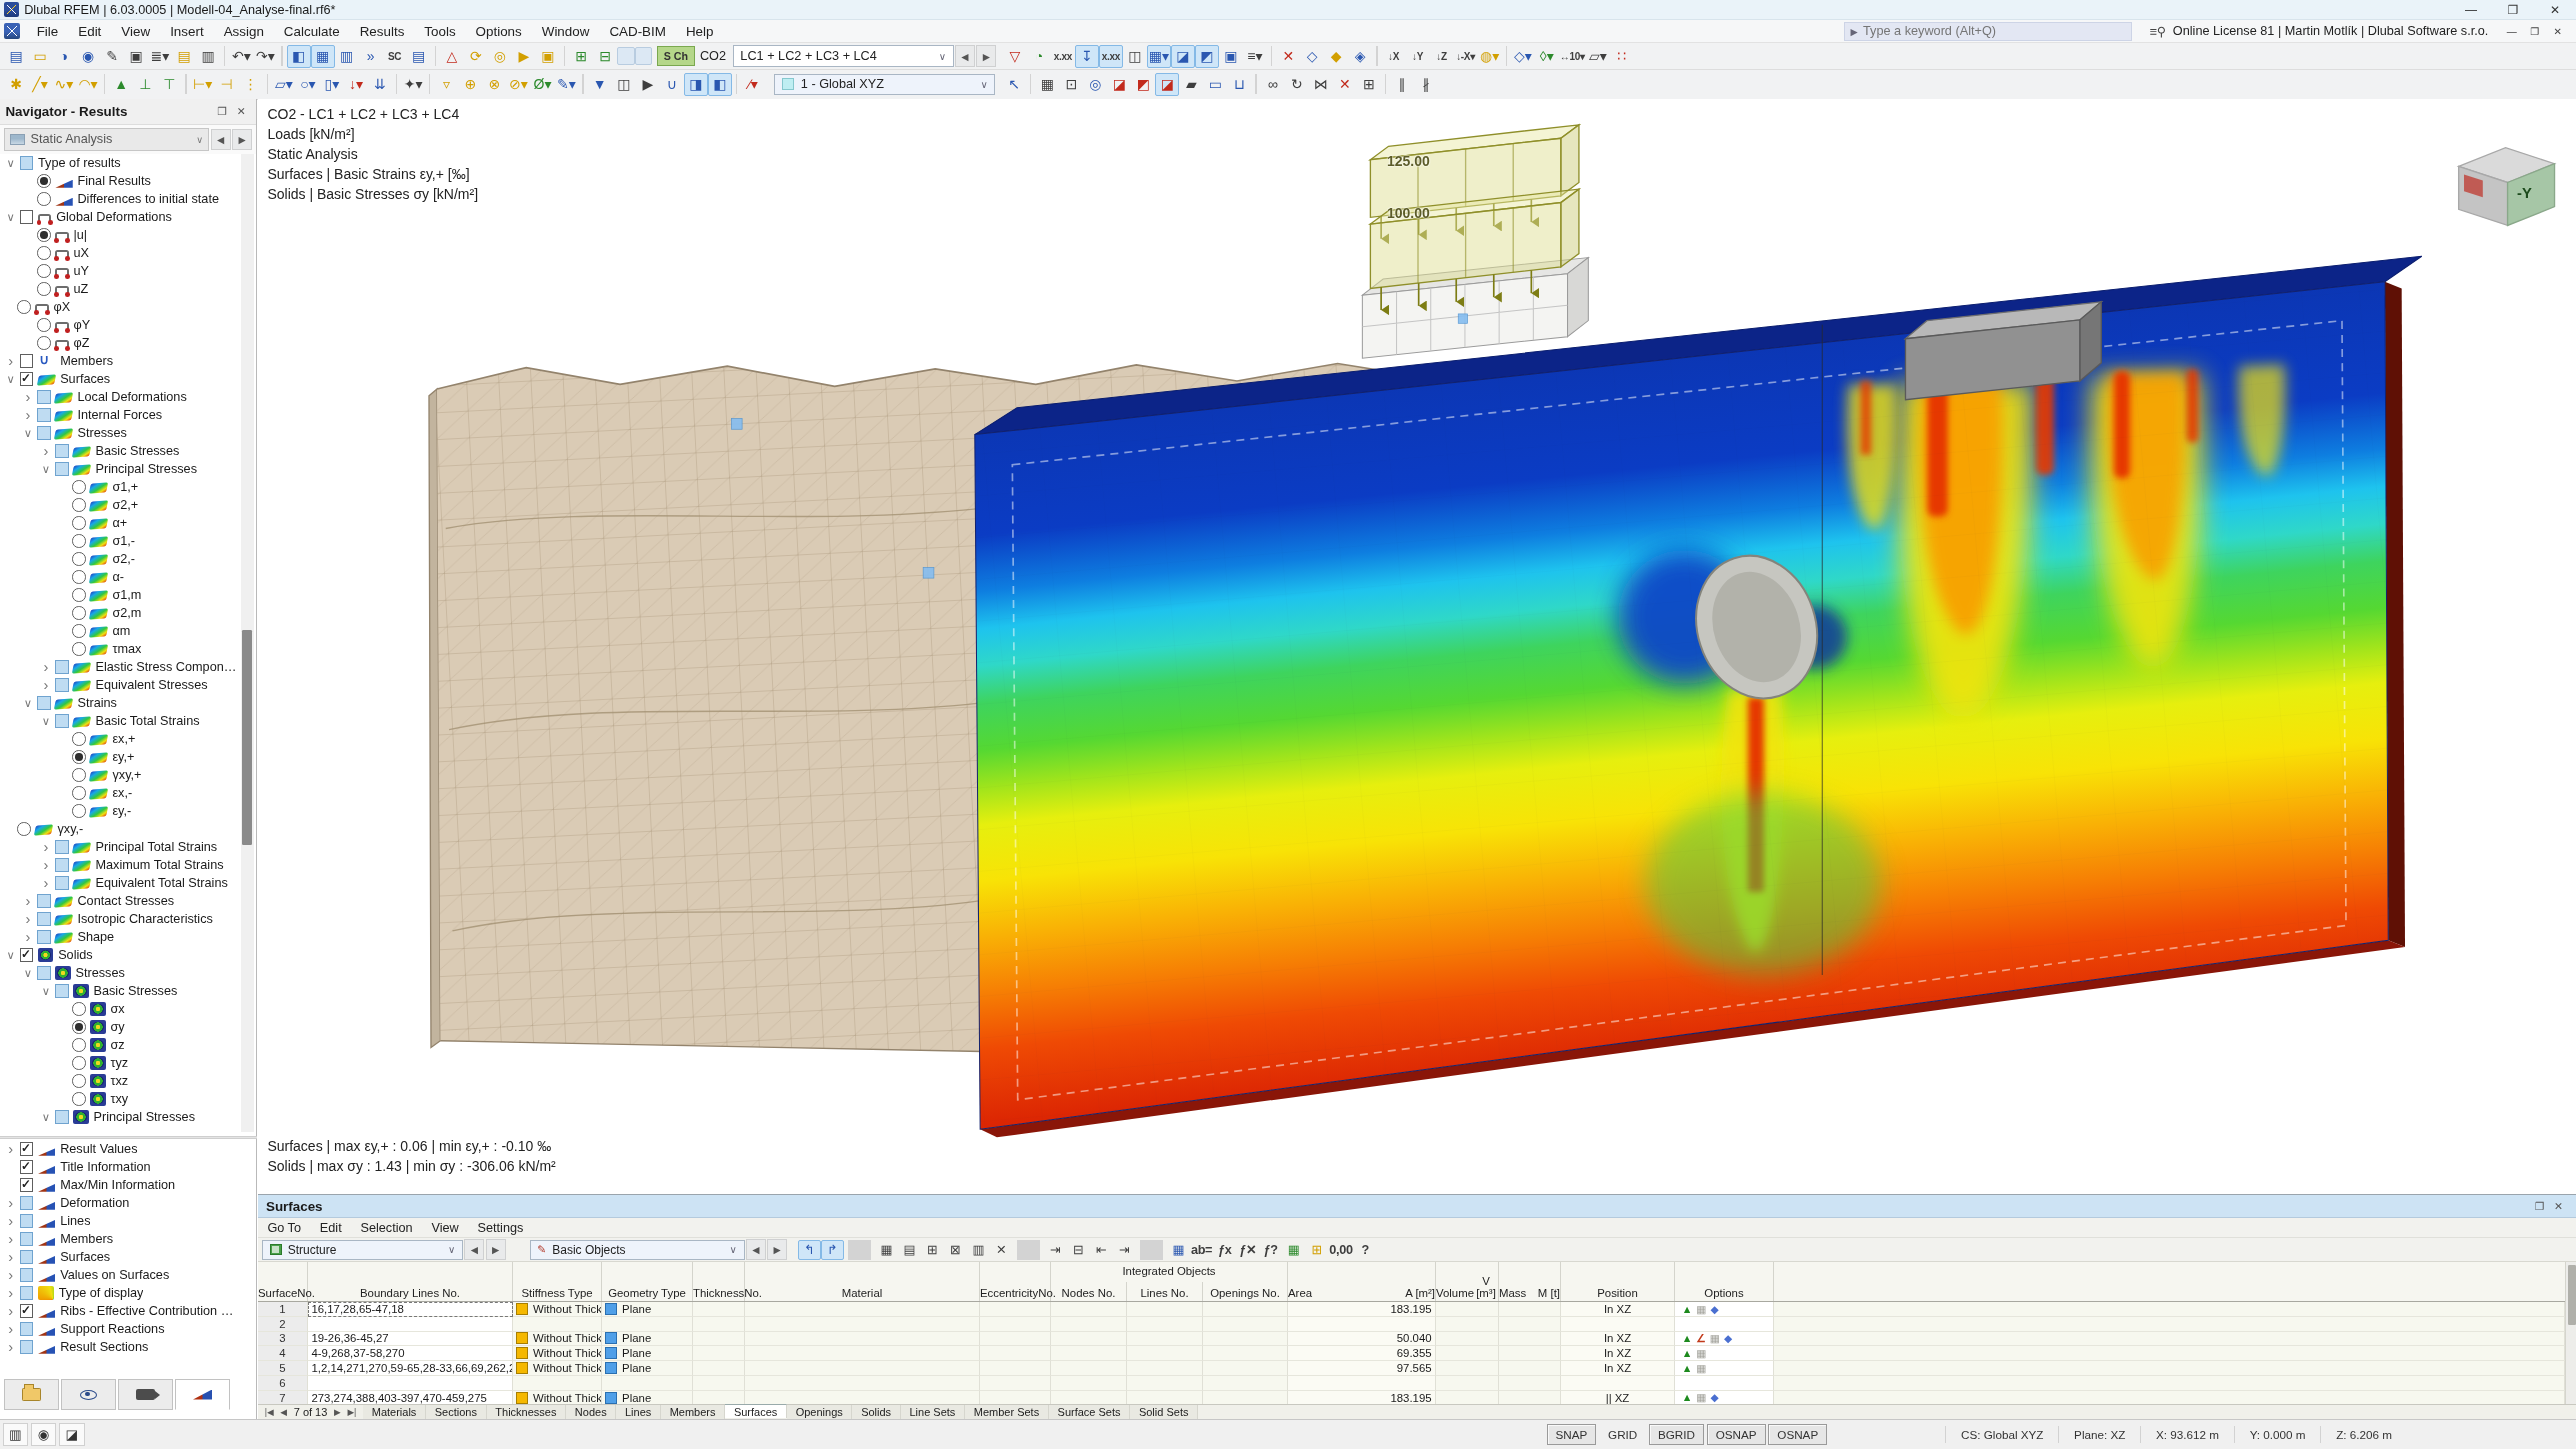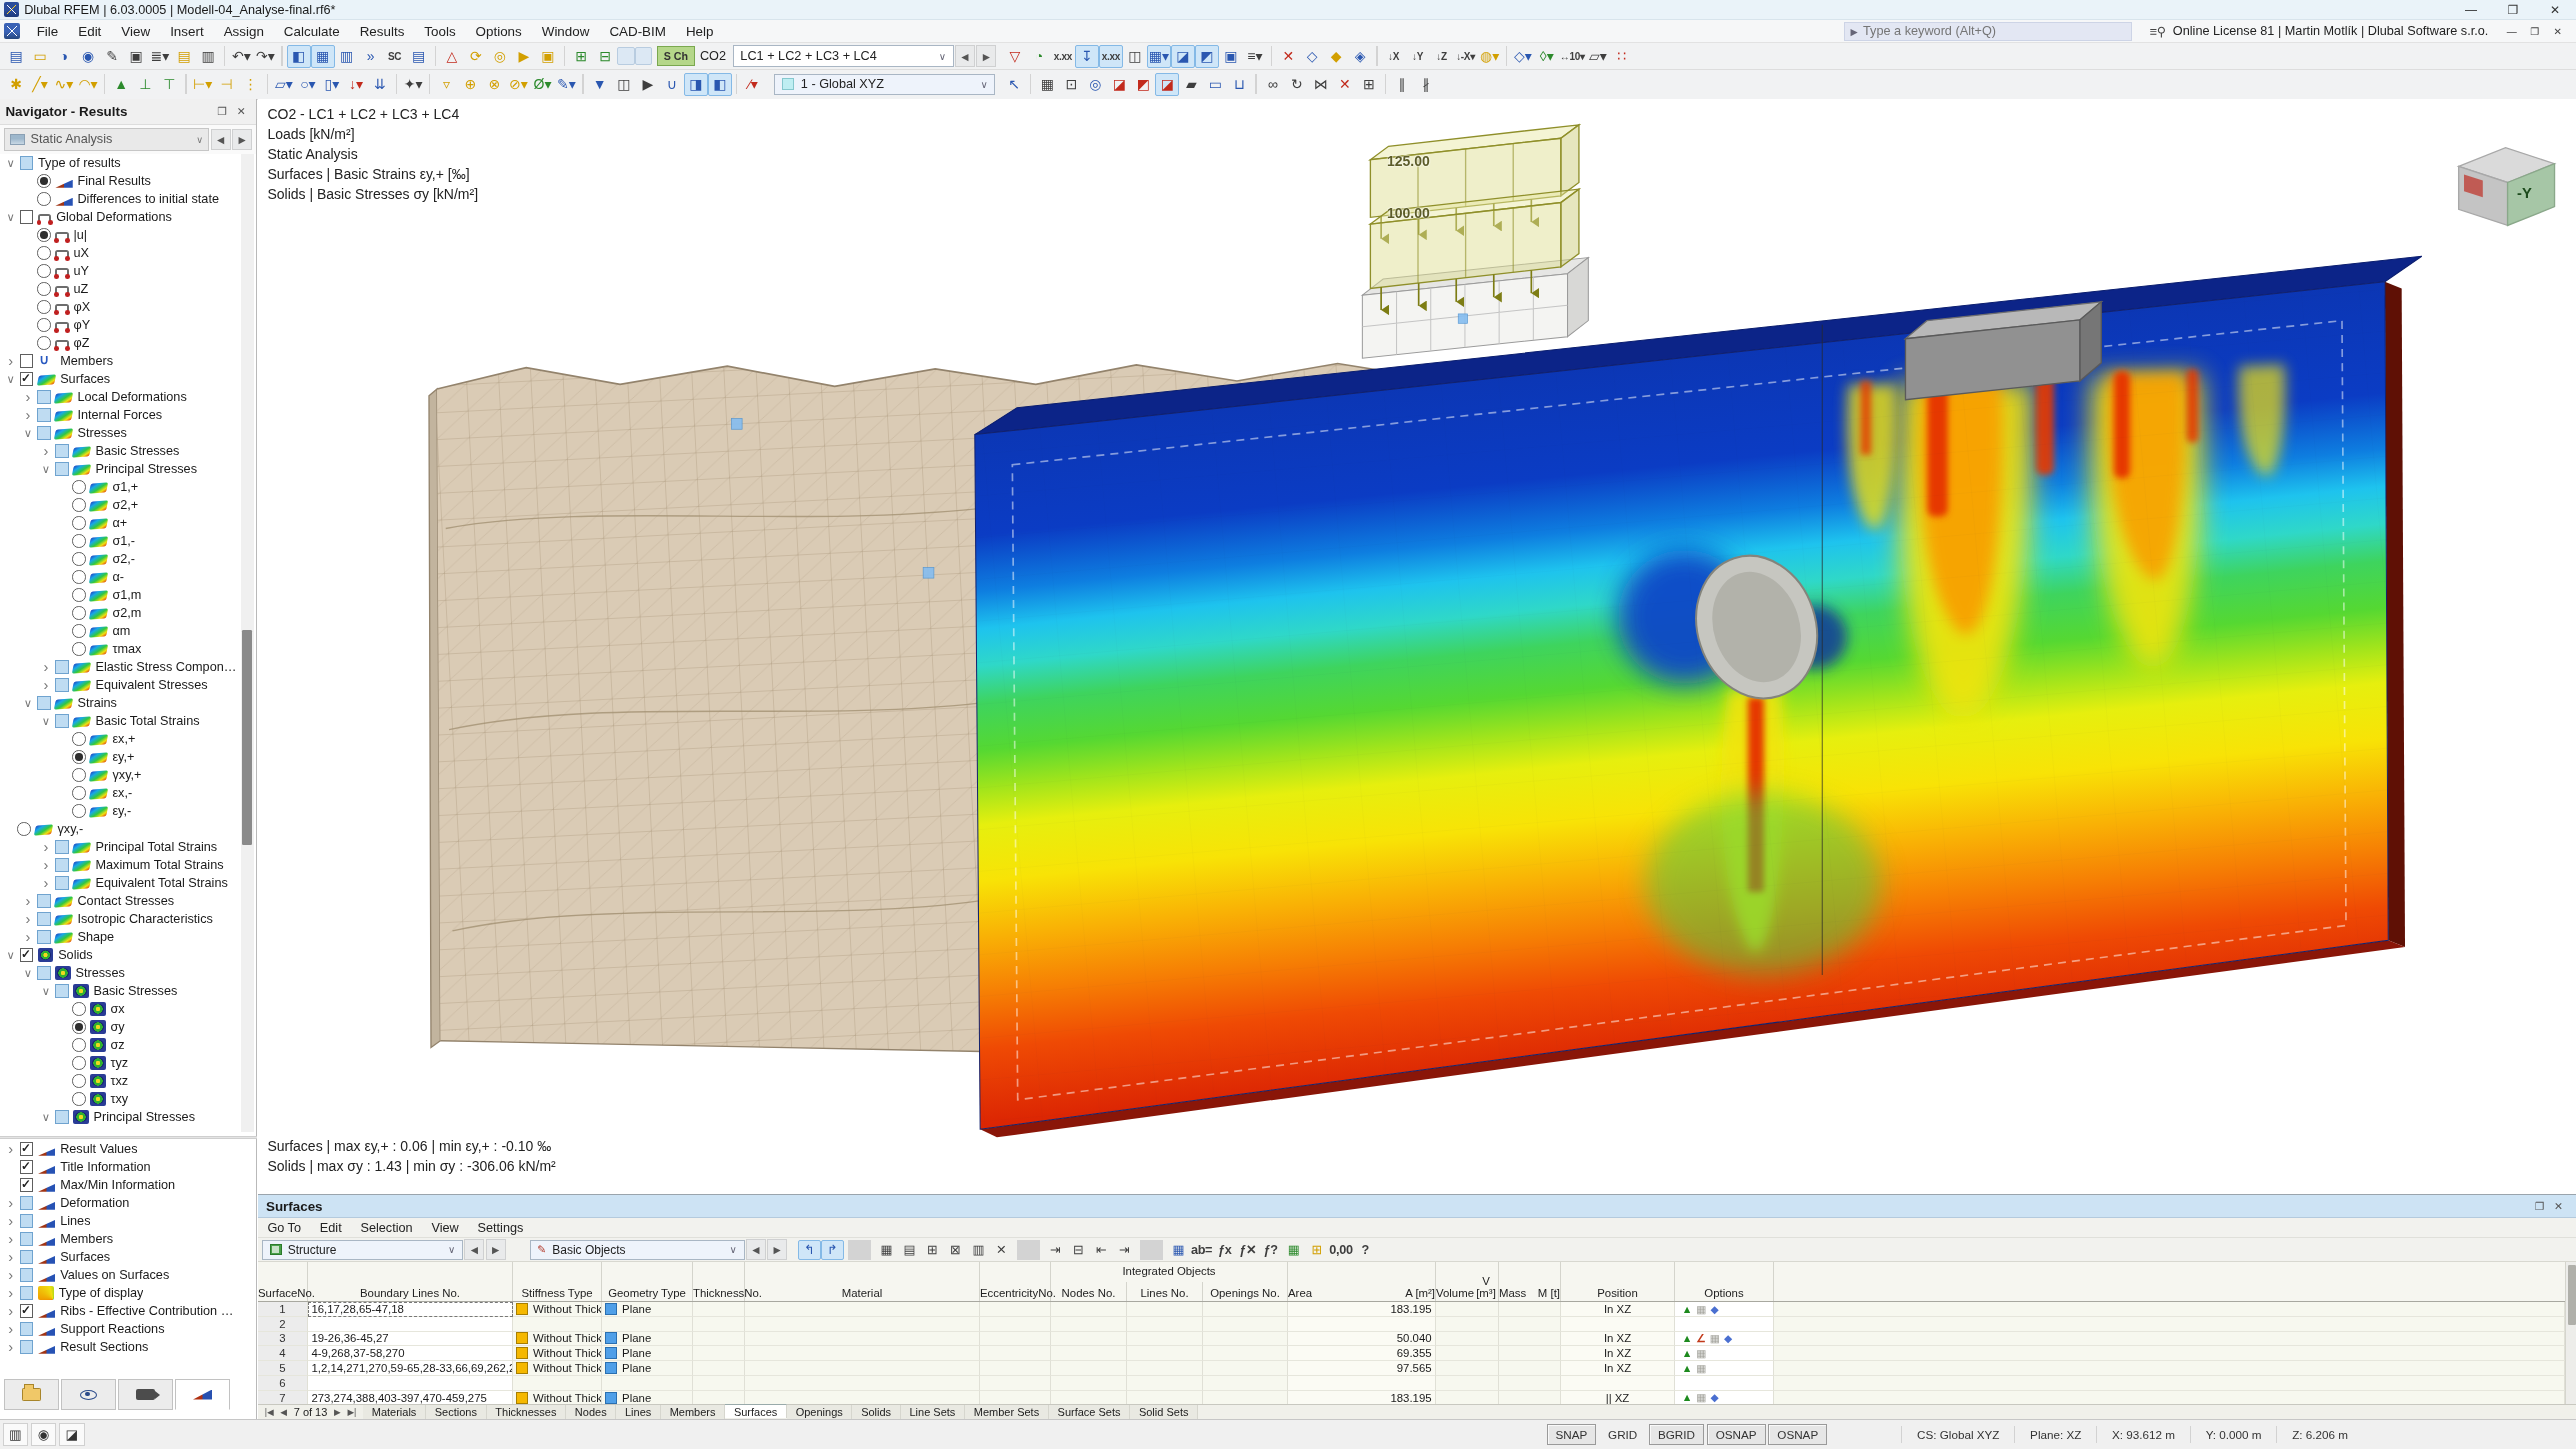--- a/index.html
+++ b/index.html
@@ -161,21 +161,21 @@
   .ttab{height:100%;display:flex;align-items:center;padding:0 8.7px;border-right:0.7px solid #d6d6ce;background:#e9e9e2;}
   .ttab.active{background:#fff;font-weight:400;border-top:0.7px solid #9aa;margin-top:-0.7px;}
 
   
   .statusbar{position:absolute;left:0;top:1419px;width:2576px;height:30px;background:#f0f0f0;border-top:0.7px solid #c6c6c6;display:flex;align-items:center;font-size:11.7px;color:#333;}
   .sico{width:25.5px;height:23px;display:flex;align-items:center;justify-content:center;font-size:13.4px;margin-left:2.7px;border:0.7px solid #d0d0d0;background:#fafafa;}
   .stoggles{display:flex;margin-left:1462px;gap:2.7px;}
   .stog{height:21.5px;padding:0 8px;display:flex;align-items:center;font-size:11.7px;color:#333;border:0.7px solid transparent;}
   .stog.pressed{background:#e6e6e6;border:0.7px solid #9a9a9a;box-shadow:inset 0.7px 0.7px 0 #fff;}
   .sfield{padding:0 14.8px;border-left:0.7px solid #d2d2d2;height:60%;display:flex;align-items:center;}
-  .sfield.first{margin-left:74px;}
+  .sfield.first{margin-left:118px;}
 </style>
 </head>
 <body>
 
 <div class="titlebar">
   <span class="appicon"></span>
   <span class="wtitle">Dlubal RFEM | 6.03.0005 | Modell-04_Analyse-final.rf6*</span>
   <span class="wbtns">
     <span class="wbtn">—</span>
     <span class="wbtn">❐</span>
@@ -426,21 +426,21 @@
         <span class="tlb">uY</span>
       </div>
 
       <div class="titem" style="padding-left: 20px;">
         <span class="exp none"></span>
         <span class="ctl roff"></span>
         <span class="tic frame"></span>
         <span class="tlb">uZ</span>
       </div>
 
-      <div class="titem" style="padding-left: 20px;">
+      <div class="titem" style="">
         <span class="exp none"></span>
         <span class="ctl roff"></span>
         <span class="tic frame"></span>
         <span class="tlb">φX</span>
       </div>
 
       <div class="titem" style="padding-left: 20px;">
         <span class="exp none"></span>
         <span class="ctl roff"></span>
         <span class="tic frame"></span>

